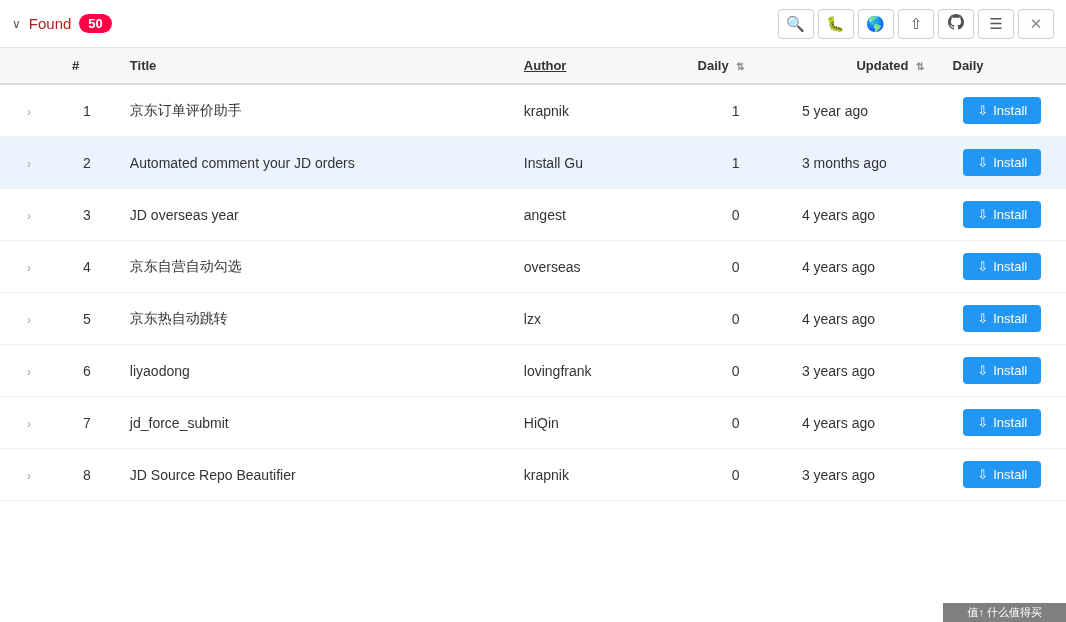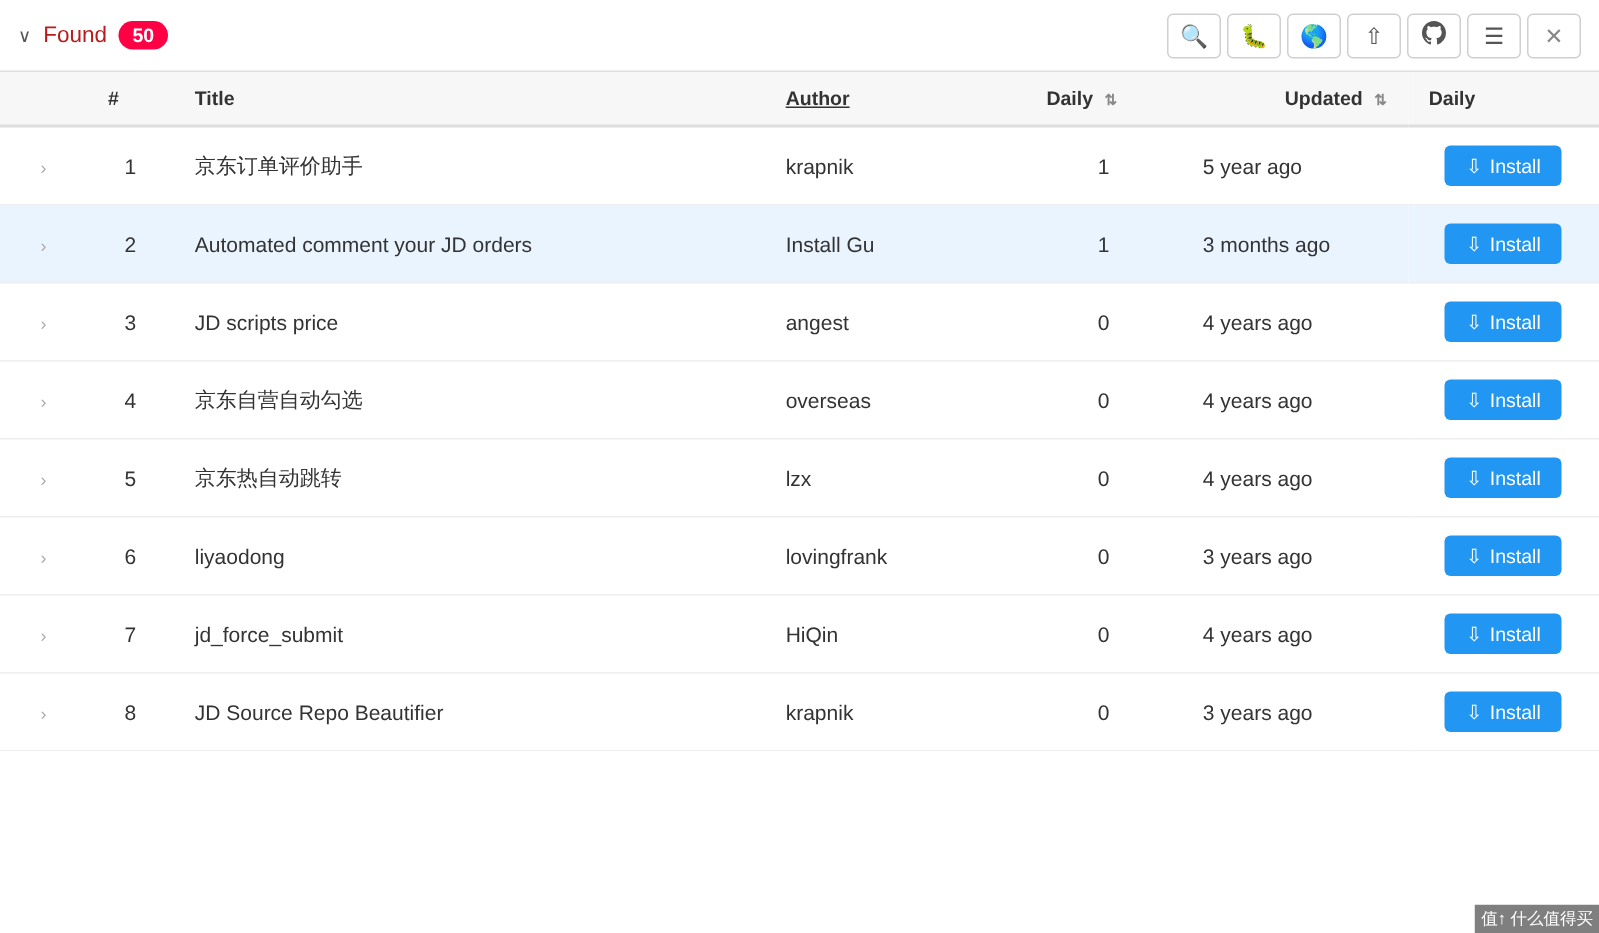--- a/index.html
+++ b/index.html
@@ -135,21 +135,21 @@
     .install-btn .dl-icon { font-size: 13px; }
 
     
     .watermark {
       position: fixed;
       bottom: 0;
       right: 0;
       background: rgba(0,0,0,0.5);
       color: #fff;
       font-size: 11px;
-      padding: 2px 4px;
+      padding: 2px 24px;
     }
 
     .col-num { width: 50px; }
     .col-hash { width: 50px; }
     .col-title { width: 340px; }
     .col-author { width: 150px; text-decoration: underline; }
     .col-daily { width: 90px; }
     .col-updated { width: 130px; text-align: right; }
     .col-action { width: 110px; text-align: center; }
   </style>
@@ -239,21 +239,21 @@
           <span class="dl-icon">⇩</span>
           <span>Install</span>
         </button>
       </td>
     </tr>
         <tr>
       <td class="center">
         <span class="expand-chevron">›</span>
       </td>
       <td class="center">3</td>
-      <td>JD scripts price</td>
+      <td>JD overseas year</td>
       <td>angest</td>
       <td class="center">0</td>
       <td>4 years ago</td>
       <td class="center">
         <button class="install-btn">
           <span class="dl-icon">⇩</span>
           <span>Install</span>
         </button>
       </td>
     </tr>

